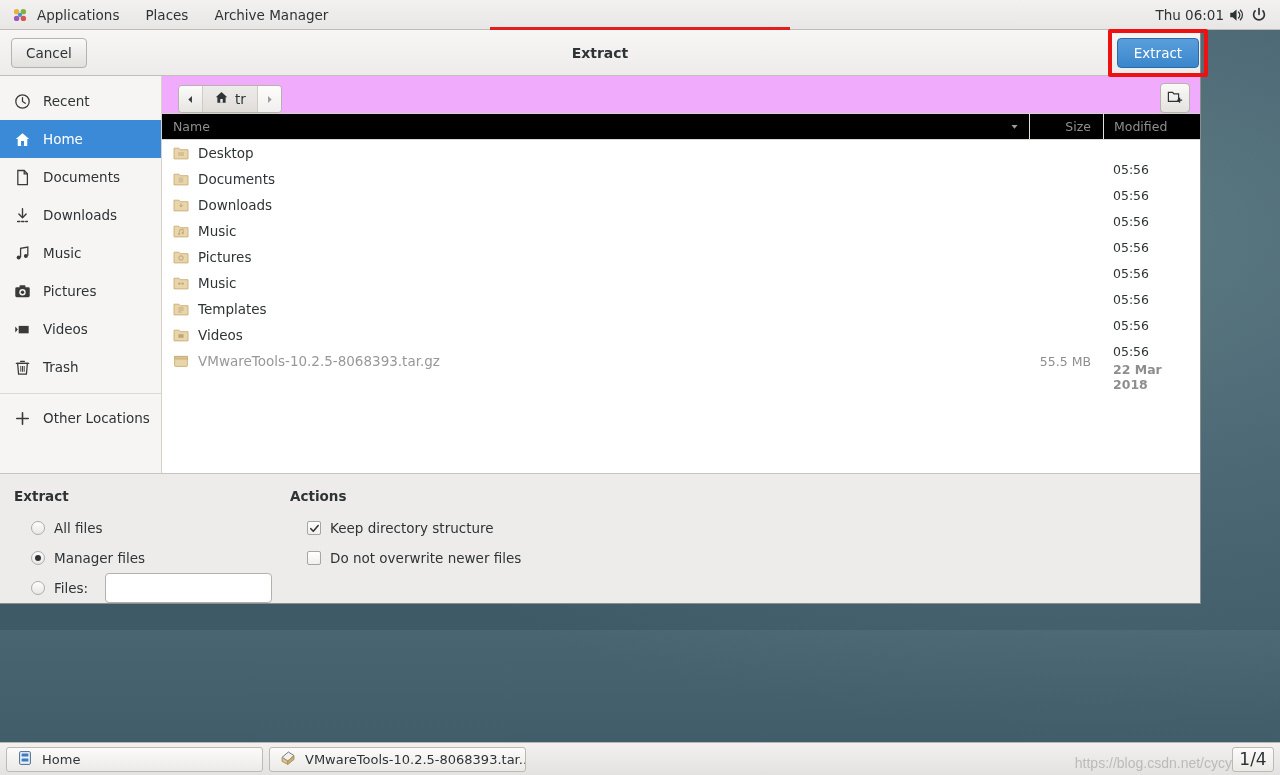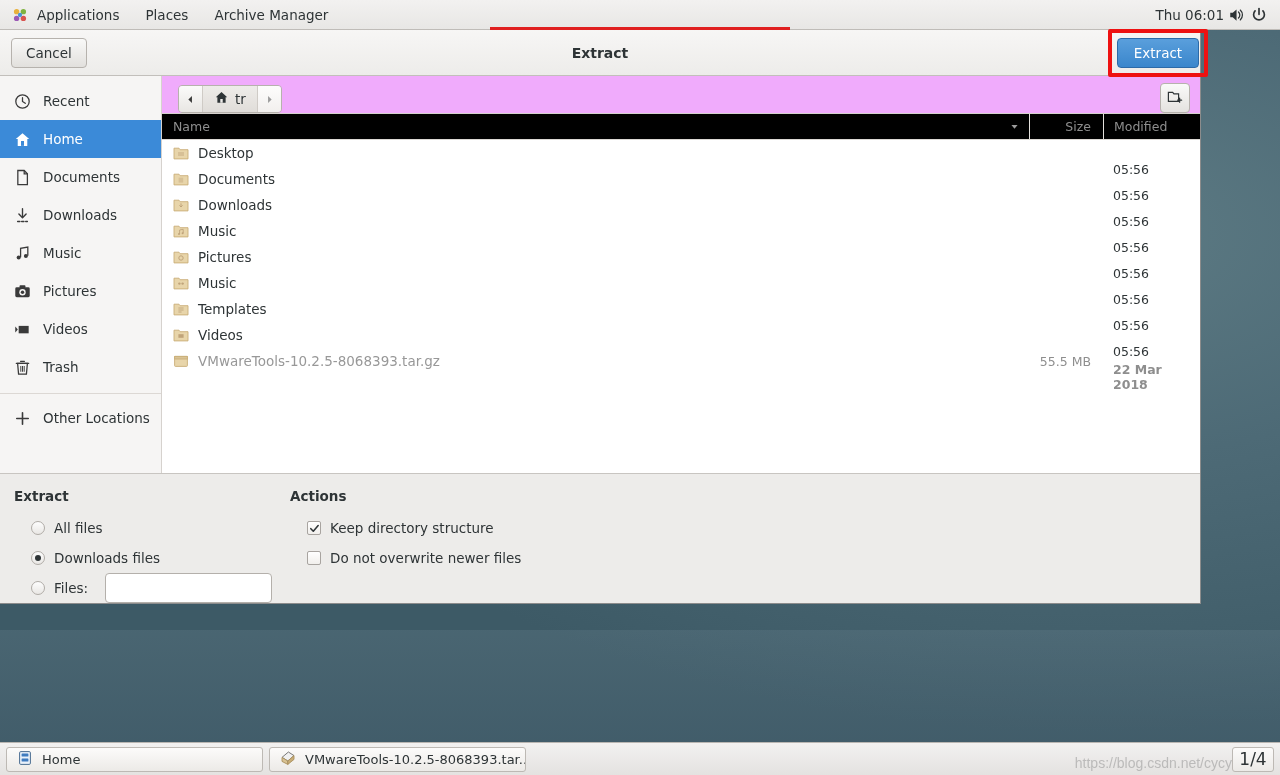--- a/index.html
+++ b/index.html
@@ -585,21 +585,21 @@
 
       <div class="opt-row">
         <span class="radio"></span>
         <span>All files</span>
       </div>
 
       <div class="opt-row">
         <span class="radio on">
             <span class="dot"></span>
           </span>
-        <span>Downloads files</span>
+        <span>Manager files</span>
       </div>
 
       <div class="opt-row">
         <span class="radio"></span>
         <span>Files:</span>
         <input id="files-input" type="text" value="" style="">
       </div>
     </div>
 
     <div class="opt-col actions">

